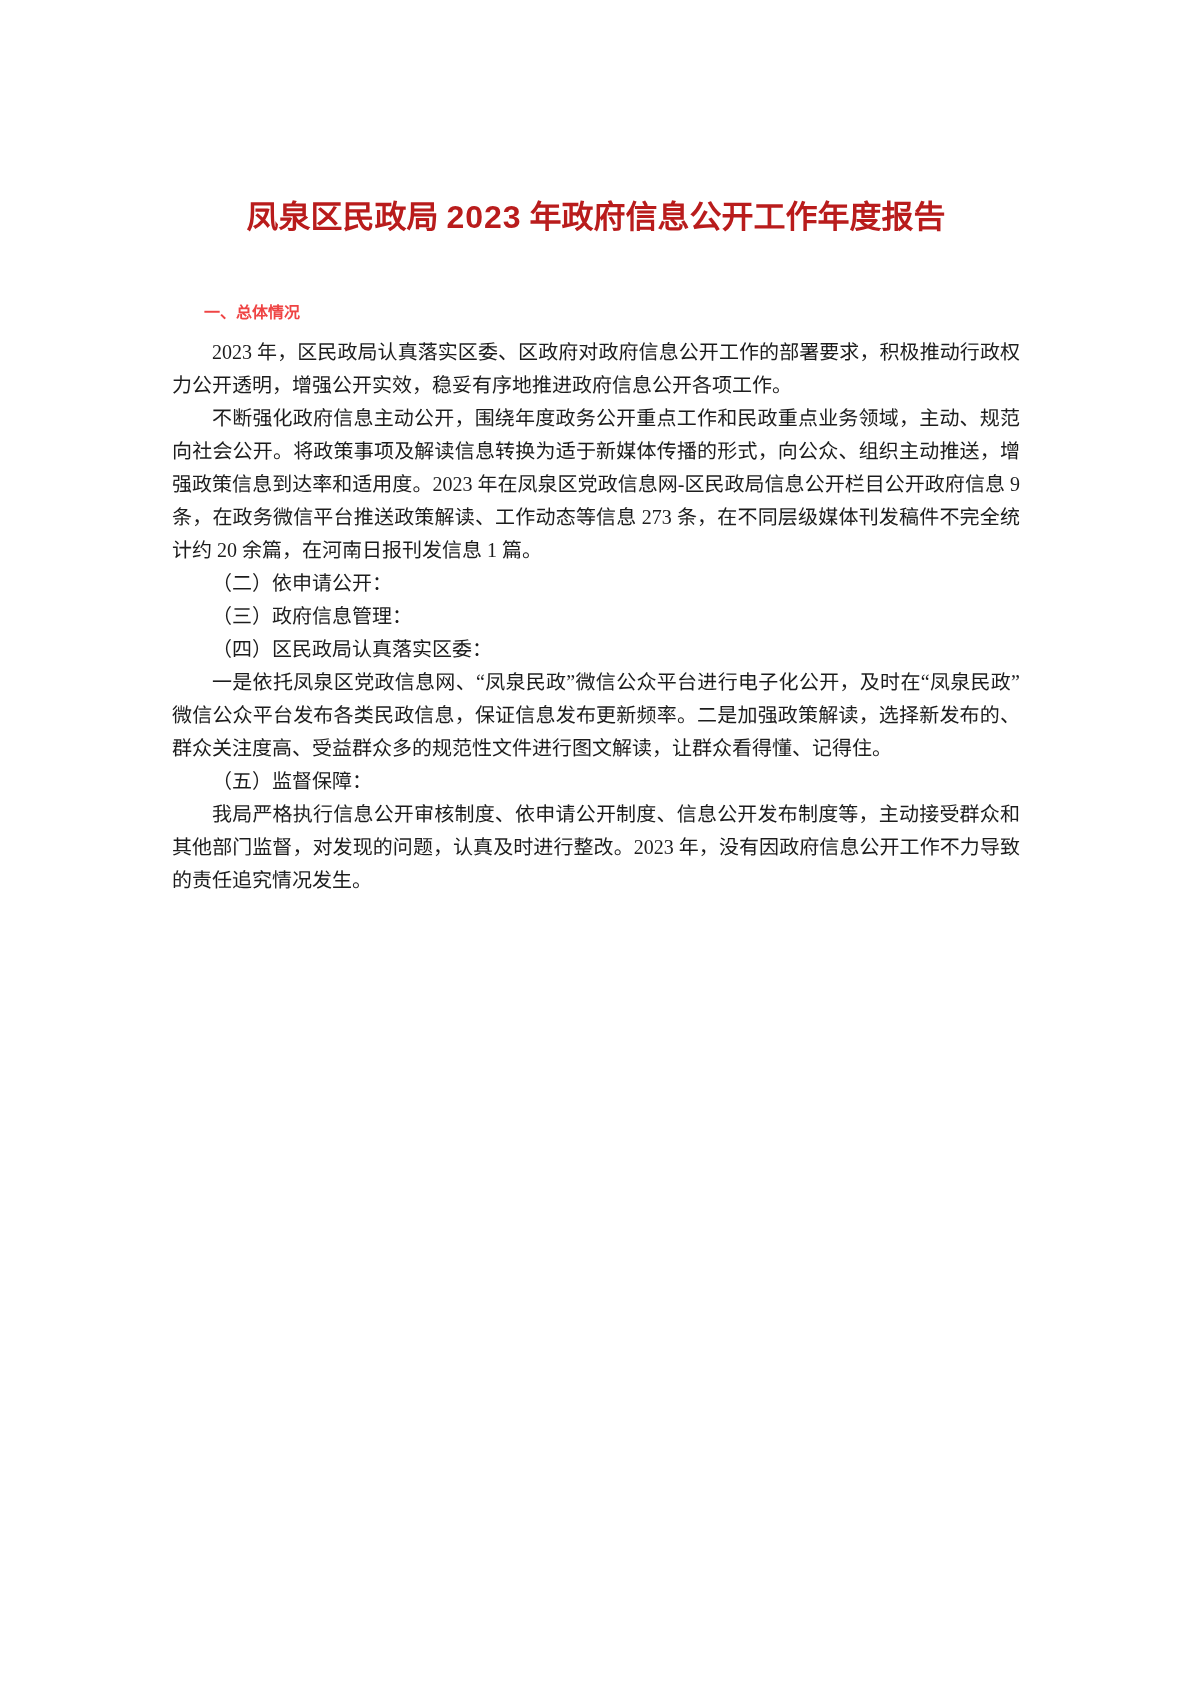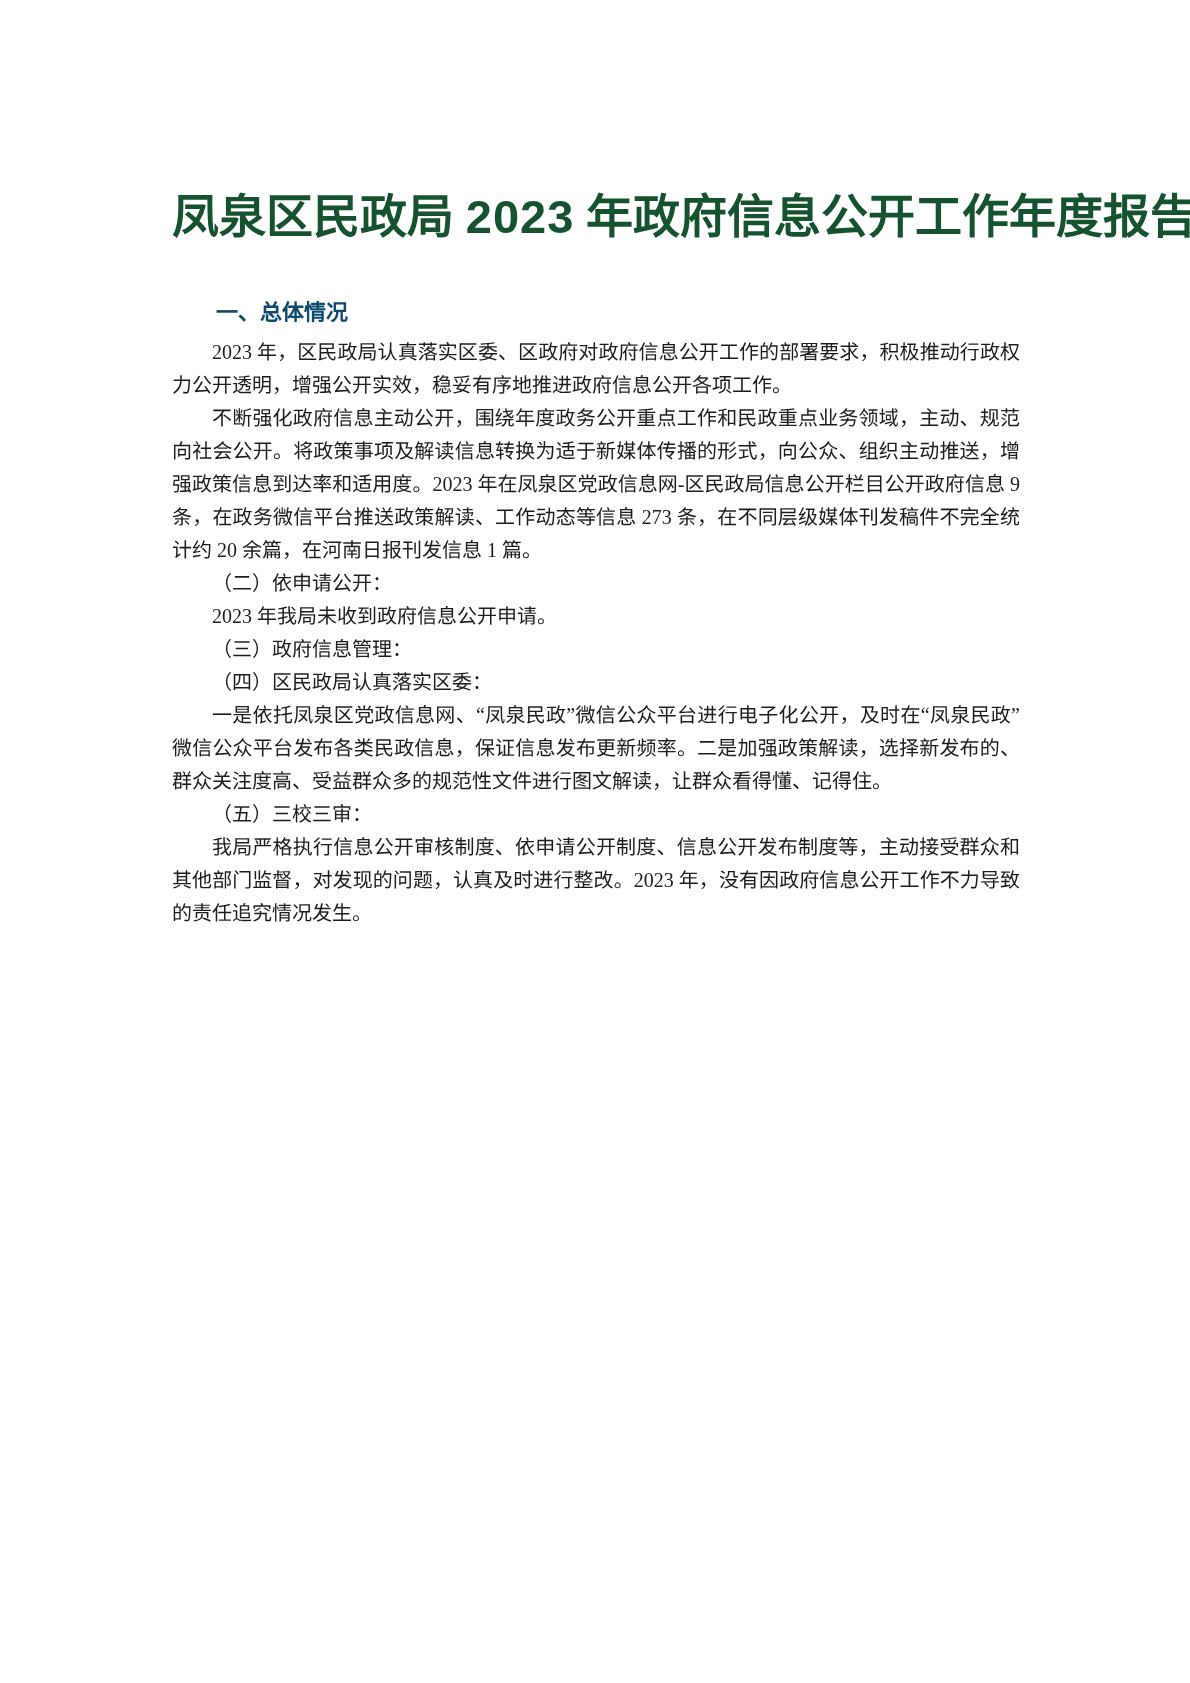--- a/index.html
+++ b/index.html
@@ -17,39 +17,39 @@
     color: #1c1c1c;
   }
   .content {
     box-sizing: border-box;
     padding: 196px 170px 0 172px;
   }
   .doc-title {
     margin: 0;
     font-family: "Liberation Serif", "DejaVu Serif", serif;
     font-weight: bold;
-    font-size: 47px;
+    font-size: 32px;
     line-height: 42px;
     text-align: center;
-    color: #14532d;
+    color: #b91c1c;
     white-space: nowrap;
   }
   .doc-title .year {
     font-family: "Liberation Sans", "DejaVu Sans", sans-serif;
     font-weight: 900;
     letter-spacing: 1px;
   }
   .section-heading {
     margin: 62px 0 10px 0;
     font-family: "Liberation Sans", "DejaVu Sans", sans-serif;
     font-weight: bold;
-    font-size: 22px;
+    font-size: 16px;
     line-height: 26px;
     text-indent: 2em;
-    color: #0c4a6e;
+    color: #ef4444;
   }
   .body-text p {
     margin: 0;
     font-family: "Liberation Serif", "DejaVu Serif", serif;
     font-size: 20px;
     line-height: 33px;
     text-indent: 2em;
     text-align: justify;
     text-justify: inter-ideograph;
     color: #1c1c1c;
@@ -62,22 +62,21 @@
   <div class="content">
 
     <h1 class="doc-title"><span>凤泉区民政局 </span><span class="year">2023</span><span> 年政府信息公开工作年度报告</span></h1>
 
     <h2 class="section-heading">一、总体情况</h2>
 
     <div class="body-text">
       <p>2023 年，区民政局认真落实区委、区政府对政府信息公开工作的部署要求，积极推动行政权力公开透明，增强公开实效，稳妥有序地推进政府信息公开各项工作。</p>
       <p>不断强化政府信息主动公开，围绕年度政务公开重点工作和民政重点业务领域，主动、规范向社会公开。将政策事项及解读信息转换为适于新媒体传播的形式，向公众、组织主动推送，增强政策信息到达率和适用度。2023 年在凤泉区党政信息网-区民政局信息公开栏目公开政府信息 9 条，在政务微信平台推送政策解读、工作动态等信息 273 条，在不同层级媒体刊发稿件不完全统计约 20 余篇，在河南日报刊发信息 1 篇。</p>
       <p>（二）依申请公开：</p>
-      <p>2023 年我局未收到政府信息公开申请。</p>
       <p>（三）政府信息管理：</p>
       <p>（四）区民政局认真落实区委：</p>
       <p>一是依托凤泉区党政信息网、“凤泉民政”微信公众平台进行电子化公开，及时在“凤泉民政”微信公众平台发布各类民政信息，保证信息发布更新频率。二是加强政策解读，选择新发布的、群众关注度高、受益群众多的规范性文件进行图文解读，让群众看得懂、记得住。</p>
-      <p>（五）三校三审：</p>
+      <p>（五）监督保障：</p>
       <p>我局严格执行信息公开审核制度、依申请公开制度、信息公开发布制度等，主动接受群众和其他部门监督，对发现的问题，认真及时进行整改。2023 年，没有因政府信息公开工作不力导致的责任追究情况发生。</p>
     </div>
 
   </div>
 </div>
 
 </body></html>

